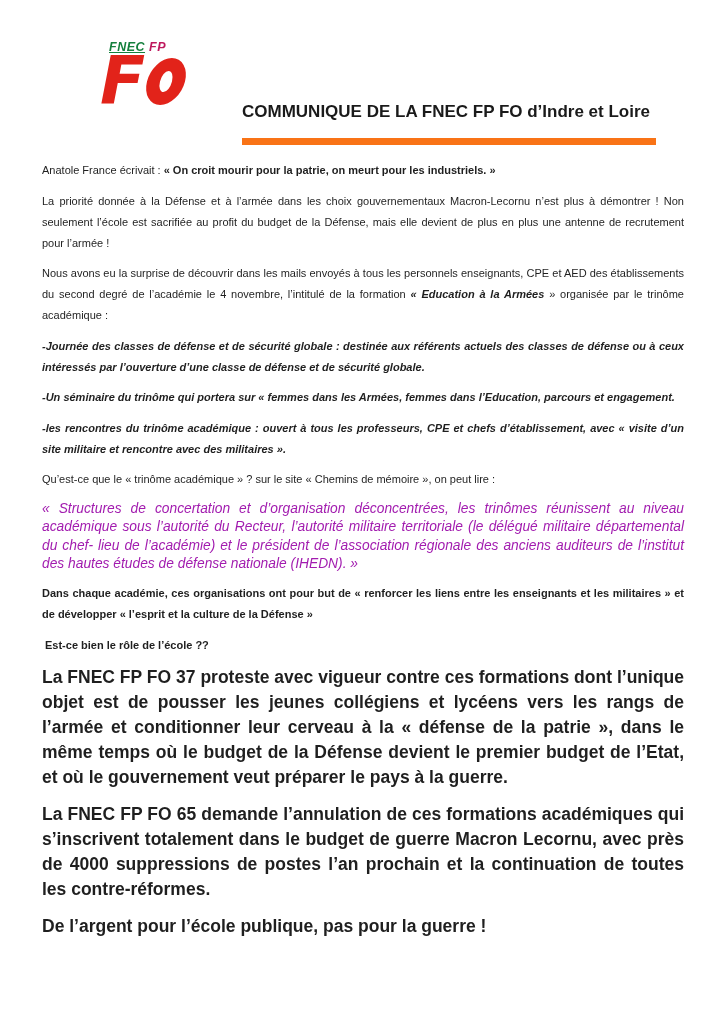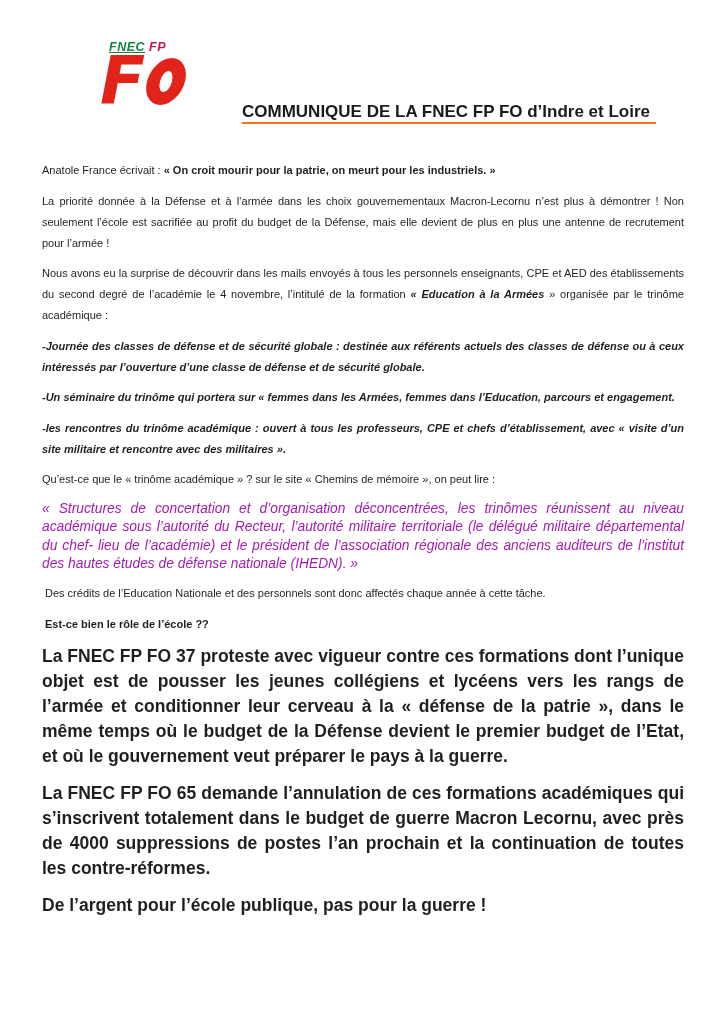--- a/index.html
+++ b/index.html
@@ -37,22 +37,22 @@
     border: 13px solid #e2231a; border-radius: 50%;
     transform: skewX(-14deg);
     margin-left: 5px; margin-top: 6px;
   }
   .title {
     position: absolute; left: 200px; top: 64px;
     margin: 0; font-size: 17px; font-weight: bold; color: #1a1a1a;
     white-space: nowrap;
   }
   .title-underline {
-    border-bottom: 2px solid #f97316;
-    padding-bottom: 1px; padding-right: 6px;
+    border-bottom: 7px solid #f97316;
+    padding-bottom: 17px; padding-right: 6px;
   }
 
   
   .doc-body p {
     margin: 0 0 9.5px 0;
     font-size: 11px; line-height: 21px;
     text-align: justify;
   }
   .bold { font-weight: bold; }
   .bold-italic { font-weight: bold; font-style: italic; }
@@ -100,22 +100,22 @@
     <p class="bullet">-Journée des classes de défense et de sécurité globale : destinée aux référents actuels des classes de défense ou à ceux intéressés par l’ouverture d’une classe de défense et de sécurité globale.</p>
 
     <p class="bullet">-Un séminaire du trinôme qui portera sur « femmes dans les Armées, femmes dans l’Education, parcours et engagement.</p>
 
     <p class="bullet">-les rencontres du trinôme académique : ouvert à tous les professeurs, CPE et chefs d’établissement, avec « visite d’un site militaire et rencontre avec des militaires ».</p>
 
     <p>Qu’est-ce que le « trinôme académique » ? sur le site « Chemins de mémoire », on peut lire :</p>
 
     <p class="quote">« Structures de concertation et d’organisation déconcentrées, les trinômes réunissent au niveau académique sous l’autorité du Recteur, l’autorité militaire territoriale (le délégué militaire départemental du chef- lieu de l’académie) et le président de l’association régionale des anciens auditeurs de l’institut des hautes études de défense nationale (IHEDN). »</p>
 
+    <p class="bold">Dans chaque académie, ces organisations ont pour but de « renforcer les liens entre les enseignants et les militaires » et de développer « l’esprit et la culture de la Défense »</p>
 
-    <p class="indent-sm">Des crédits de l’Education Nationale et des personnels sont donc affectés chaque année à cette tâche.</p>
 
     <p class="bold indent-sm">Est-ce bien le rôle de l’école ??</p>
 
     <p class="big">La FNEC FP FO 37 proteste avec vigueur contre ces formations dont l’unique objet est de pousser les jeunes collégiens et lycéens vers les rangs de l’armée et conditionner leur cerveau à la « défense de la patrie », dans le même temps où le budget de la Défense devient le premier budget de l’Etat, et où le gouvernement veut préparer le pays à la guerre.</p>
 
     <p class="big">La FNEC FP FO 65 demande l’annulation de ces formations académiques qui s’inscrivent totalement dans le budget de guerre Macron Lecornu, avec près de 4000 suppressions de postes l’an prochain et la continuation de toutes les contre-réformes.</p>
 
     <p class="big">De l’argent pour l’école publique, pas pour la guerre !</p>
 
   </main>

